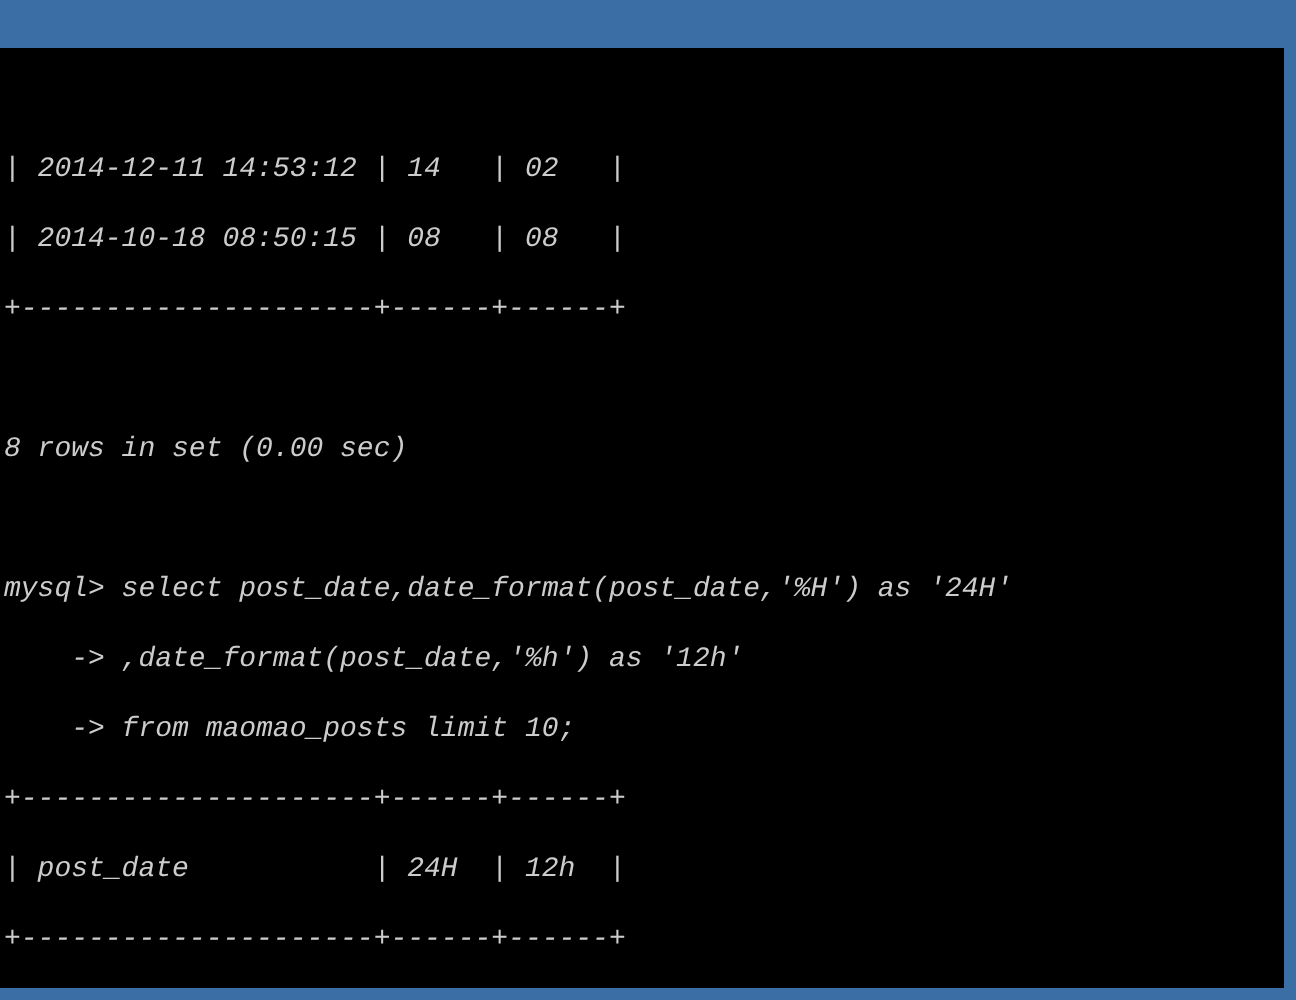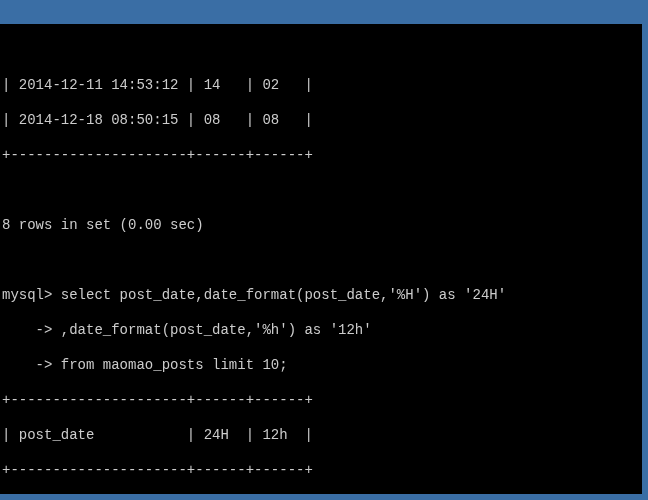--- a/index.html
+++ b/index.html
@@ -11,28 +11,28 @@
       font-family: 'Consolas', 'Courier New', monospace;
       font-size: 14px;
       line-height: 1.25;
       overflow: hidden;
       white-space: pre;
       padding-left: 2px;
       border-top: 24px solid #3a6ea5;
       border-bottom: 6px solid #3a6ea5;
       border-right: 6px solid #3a6ea5;
     }
-    .line { display: block; }
+    .line { display: block; font-style: italic; }
   </style>
 </head>
 <body>
 
 
 <span class="line">| 2014-12-11 14:53:12 | 14   | 02   |</span>
-<span class="line">| 2014-12-18 08:50:15 | 08   | 08   |</span>
+<span class="line">| 2014-10-18 08:50:15 | 08   | 08   |</span>
 <span class="line">+---------------------+------+------+</span>
 <span class="line"> </span>
 <span class="line">8 rows in set (0.00 sec)</span>
 <span class="line"> </span>
 <span class="line">mysql&gt; select post_date,date_format(post_date,'%H') as '24H'</span>
 <span class="line">    -&gt; ,date_format(post_date,'%h') as '12h'</span>
 <span class="line">    -&gt; from maomao_posts limit 10;</span>
 <span class="line">+---------------------+------+------+</span>
 <span class="line">| post_date           | 24H  | 12h  |</span>
 <span class="line">+---------------------+------+------+</span>

